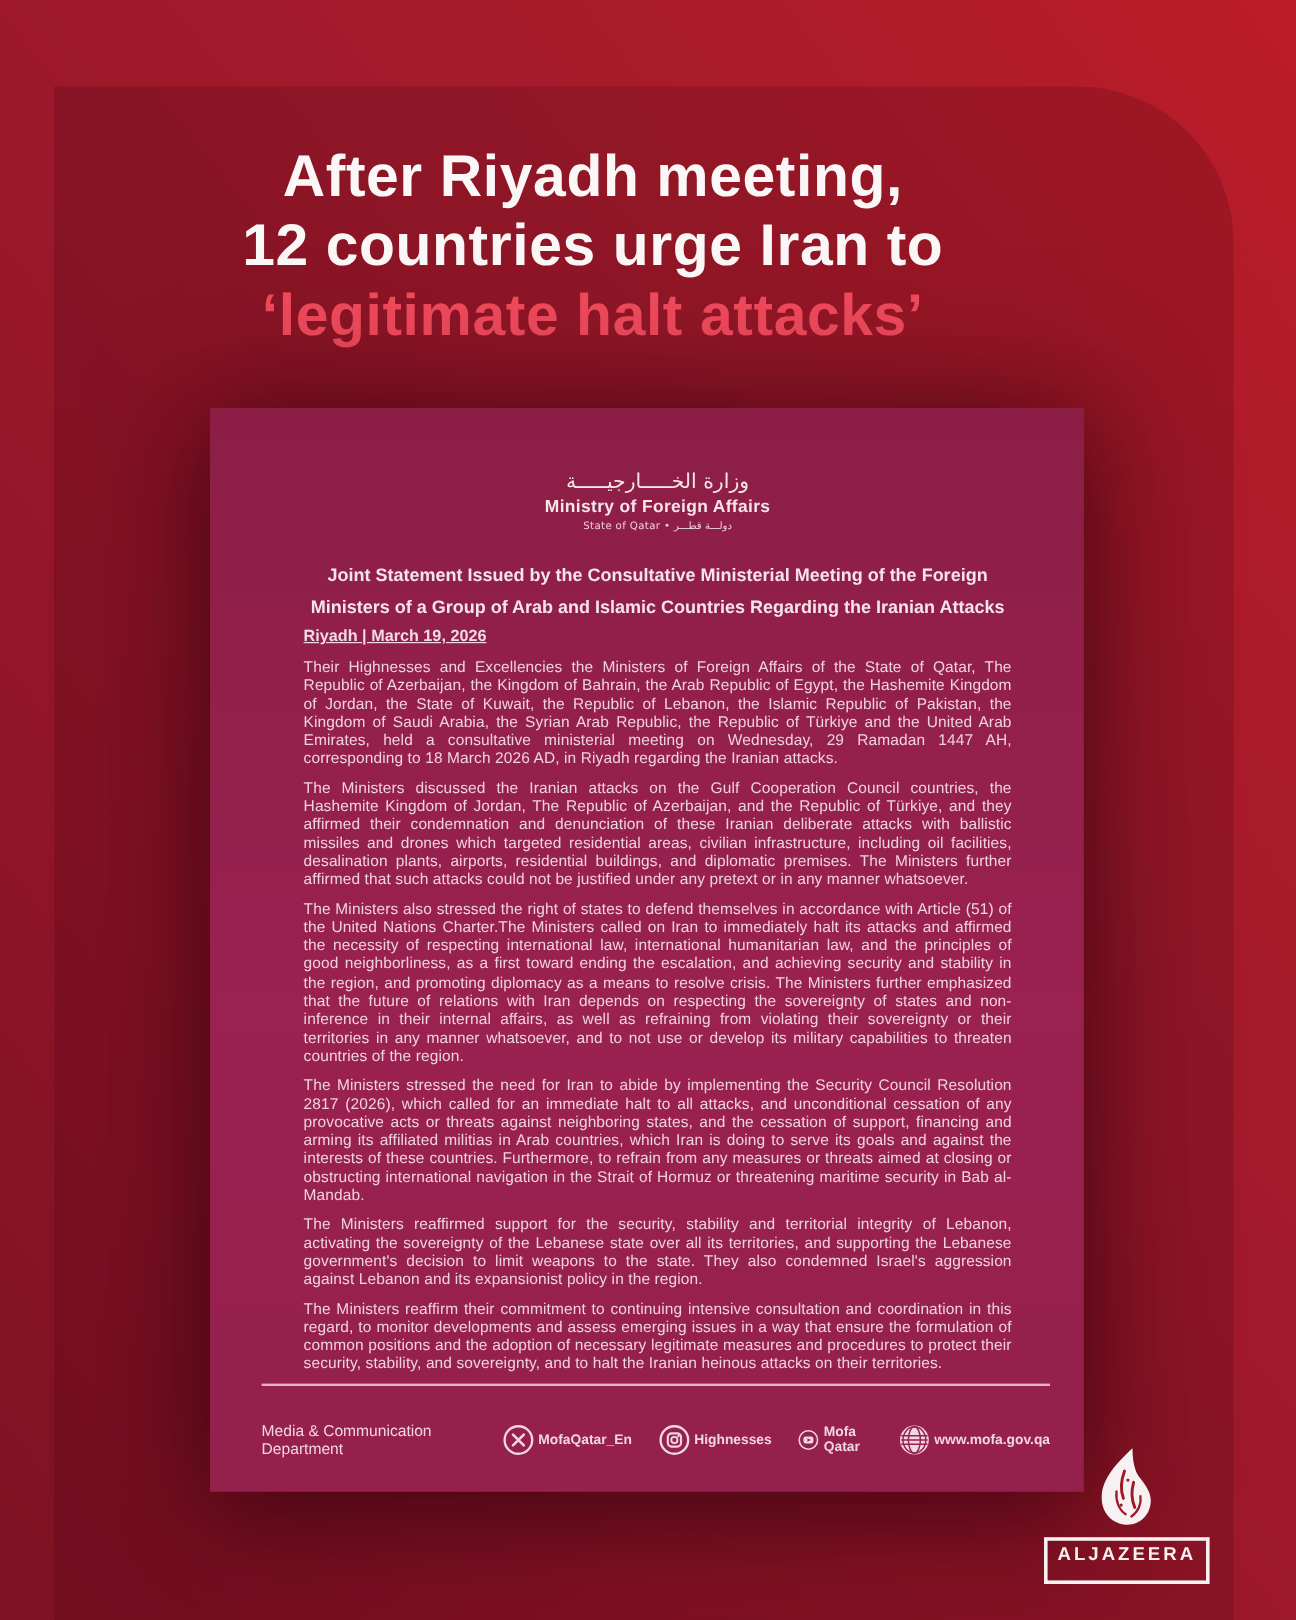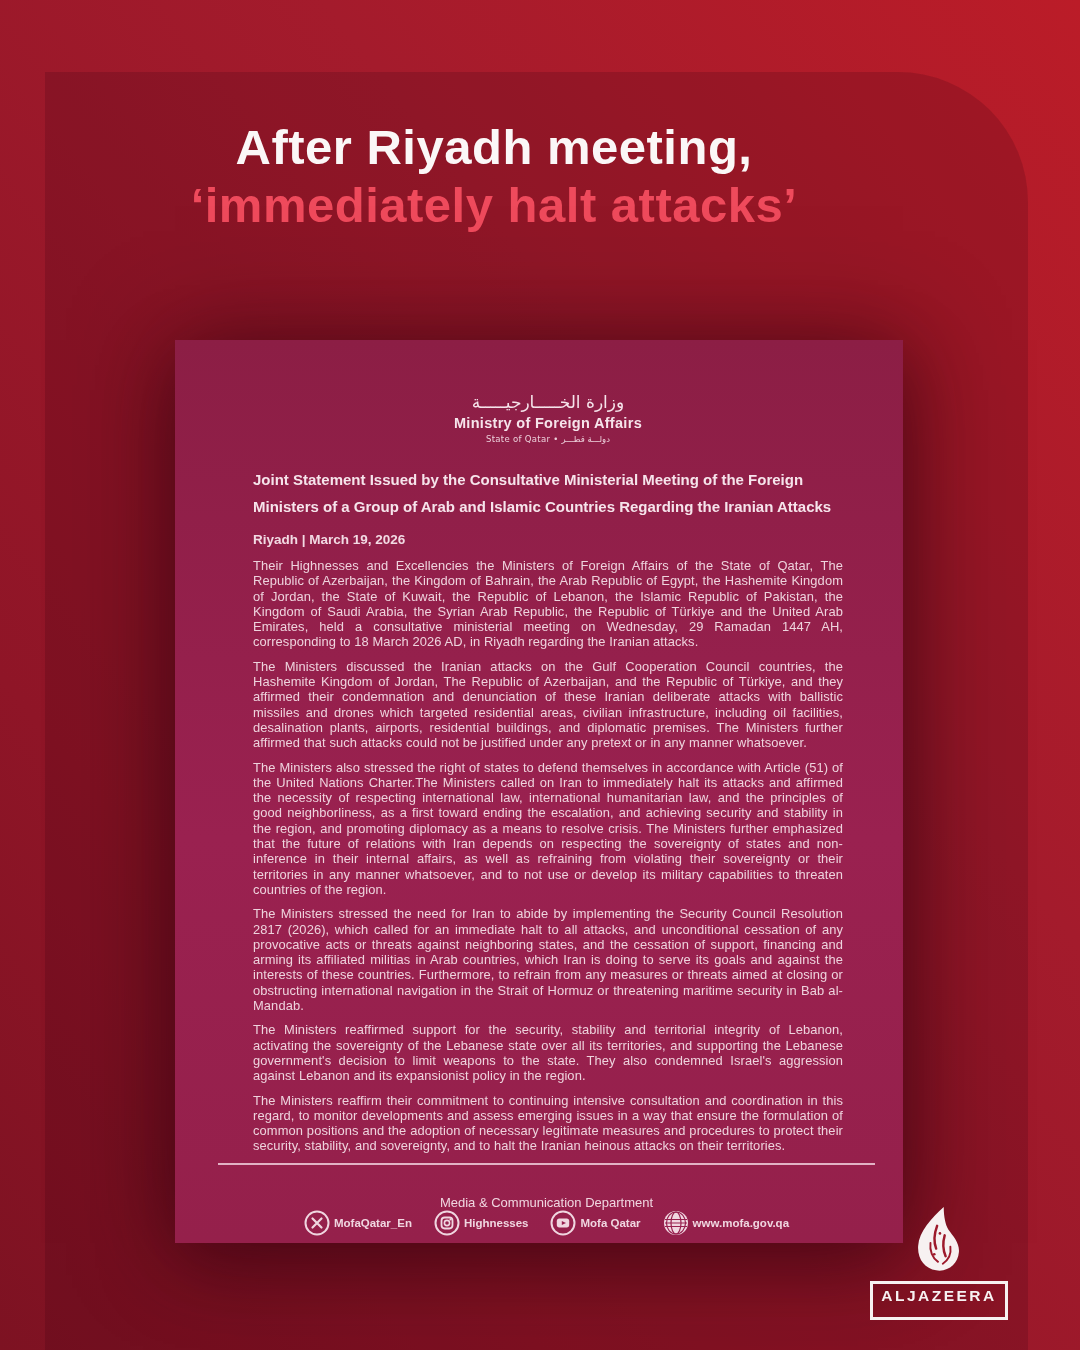--- a/index.html
+++ b/index.html
@@ -41,37 +41,37 @@
   }
   .ministry-english{
     margin:3px auto 0; text-align:center; font-size:14.5px; font-weight:bold;
     color:#f6e4eb; letter-spacing:0.3px;
   }
   .ministry-sub{
     margin:3px auto 0; text-align:right; font-size:8.5px; color:#eccfda;
     font-family:"DejaVu Sans", sans-serif; letter-spacing:0.3px;
   }
   .stmt-title{
-    margin:22px auto 0; max-width:608px; text-align:left;
+    margin:22px auto 0; max-width:608px; text-align:center;
     font-size:15px; font-weight:bold; line-height:27px; color:#f6e4eb;
   }
   .dateline{
-    margin-top:12px; font-size:13.5px; font-weight:bold; color:#f2dae3;
+    margin-top:2px; font-size:13.5px; font-weight:bold; color:#f2dae3;text-decoration:underline;
   }
   .body-copy{ margin-top:11px; }
   .body-copy p{
     font-size:12.9px; line-height:15.3px; text-align:justify;
     margin-bottom:9px; color:#eed3dd; letter-spacing:0.1px;
   }
   .card-footer{ margin-top:auto; margin-left:-35px; margin-right:-32px; }
   .footer-divider{
     height:2px; background:rgba(240,205,218,0.85); border:none;
   }
   .footer-row{
-    margin-top:30px; display:flex; align-items:center; justify-content:space-between;flex-direction:column;
+    margin-top:30px; display:flex; align-items:center; justify-content:space-between;
   }
   .dept{ font-size:13px; color:#f0d6e0; }
   .socials{ display:flex; align-items:center; gap:22px; }
   .social{ display:flex; align-items:center; gap:4px; }
   .social svg{ display:block; }
   .social .label{ font-size:11.5px; font-weight:bold; color:#f0d6e0; }
   
   .aj{
     position:absolute; right:90px; bottom:30px; width:102px;
     display:flex; flex-direction:column; align-items:center;
@@ -84,21 +84,22 @@
   }
 </style>
 </head>
 <body>
 
 <div class="page">
   <div class="bg-panel"></div>
 
   <div class="headline">
     <div>After Riyadh meeting,</div>
-    <div class="accent">‘immediately halt attacks’</div>
+    <div>12 countries urge Iran to</div>
+    <div class="accent">‘legitimate halt attacks’</div>
   </div>
 
   <div class="card">
 
     <svg class="emblem" viewBox="0 0 104 70">
       <g fill="none" stroke="#f6e4eb" stroke-linecap="round">
 
         <path d="M16 64 C30 52 62 34 88 24" stroke-width="4.5"></path>
         <path d="M88 64 C74 52 42 34 16 24" stroke-width="4.5"></path>
         <path d="M12 67 l9 -7" stroke-width="3"></path>

